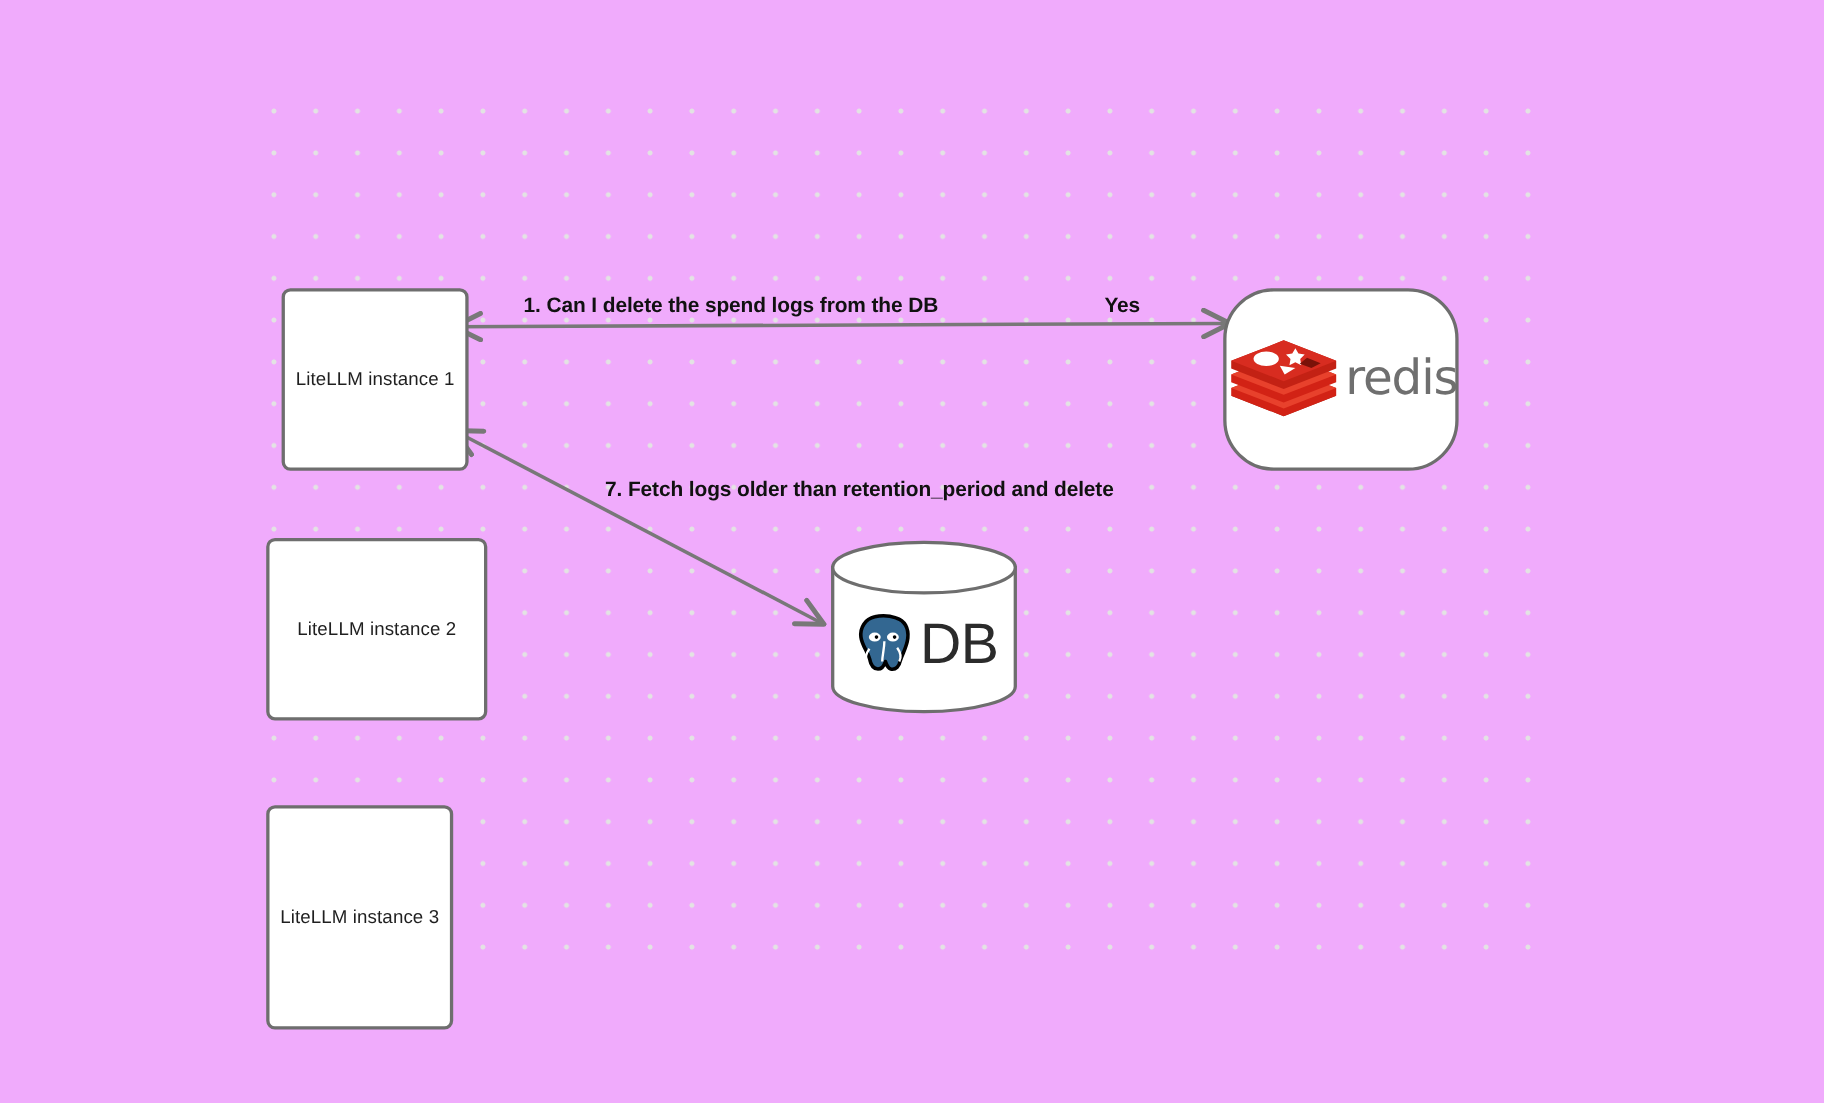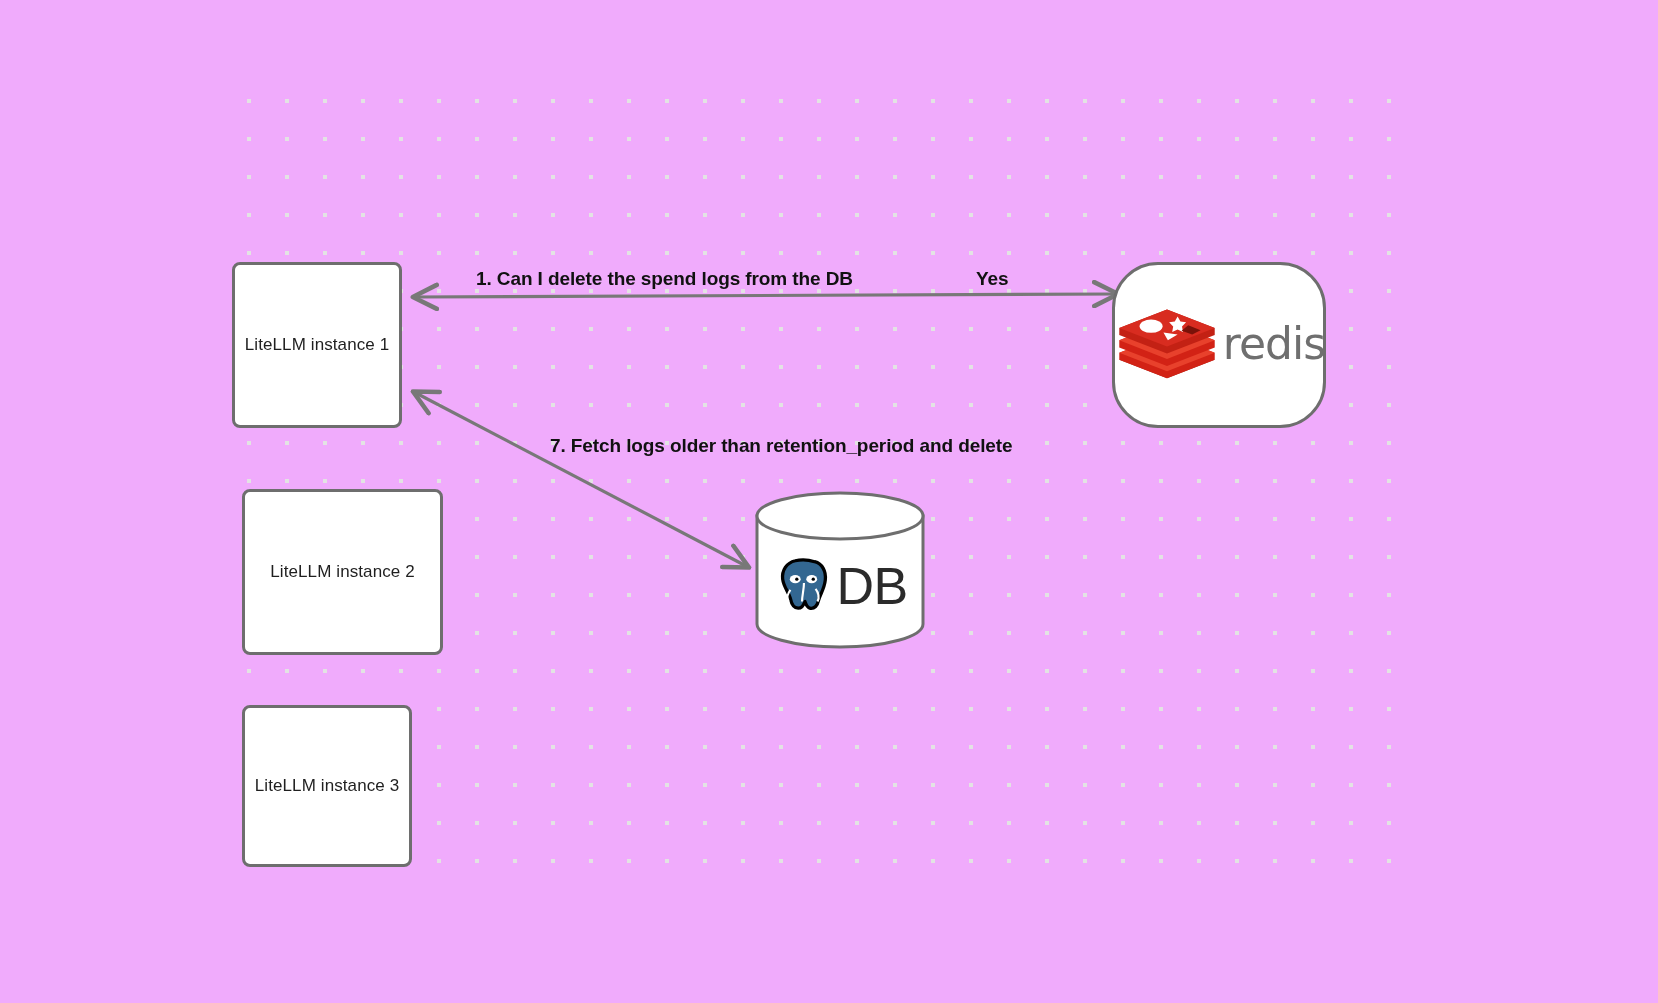--- a/index.html
+++ b/index.html
@@ -124,21 +124,21 @@
   .edge-label {
     position: absolute;
     font-family: "Liberation Sans", sans-serif;
     font-weight: bold;
     font-size: 19px;
     color: #111111;
     white-space: nowrap;
     letter-spacing: -0.1px;
   }
   #edge-label-1 { left: 476px; top: 268px; }
-  #edge-label-1-yes { left: 976px; top: 268px; }
+  #edge-label-1-yes { left: 1004px; top: 268px; }
   #edge-label-2 { left: 550px; top: 435px; }
 </style>
 </head>
 <body>
 
 <div id="canvas">
 
   <div id="dot-grid"></div>
 
   <svg id="edges" viewBox="0 0 1658 1003" width="1658" height="1003">
@@ -155,29 +155,29 @@
 
     <line x1="414" y1="392" x2="748" y2="567" stroke="#787878" stroke-width="3.2" marker-start="url(#arrow-start)" marker-end="url(#arrow-end)"></line>
   </svg>
 
   <div class="edge-label" id="edge-label-1">1.  Can I delete the spend logs from the DB</div>
 
   <div class="edge-label" id="edge-label-1-yes">Yes</div>
 
   <div class="edge-label" id="edge-label-2">7.  Fetch logs older than retention_period and delete</div>
 
-  <div class="node-box" id="node-litellm-1" style="left:232px; top:262px; width:170px; height:166px;">
+  <div class="node-box" id="node-litellm-1" style="left:256px; top:262px; width:170px; height:166px;">
     <span class="node-box-label">LiteLLM instance 1</span>
   </div>
 
   <div class="node-box" id="node-litellm-2" style="left:242px; top:489px; width:201px; height:166px;">
     <span class="node-box-label">LiteLLM instance 2</span>
   </div>
 
-  <div class="node-box" id="node-litellm-3" style="left:242px; top:705px; width:170px; height:162px;">
+  <div class="node-box" id="node-litellm-3" style="left:242px; top:732px; width:170px; height:204px;">
     <span class="node-box-label">LiteLLM instance 3</span>
   </div>
 
   <div id="redis-node">
     <div id="redis-logo-wrap">
       <span>
         <svg width="108" height="76" viewBox="0 0 120 86" aria-hidden="true">
 
           <path d="M6 62 L60 41 L114 62 L60 83 Z" fill="#a32b1f"></path>
           <path d="M6 54 L60 33 L114 54 L114 62 L60 83 L6 62 Z" fill="#d22215"></path>

